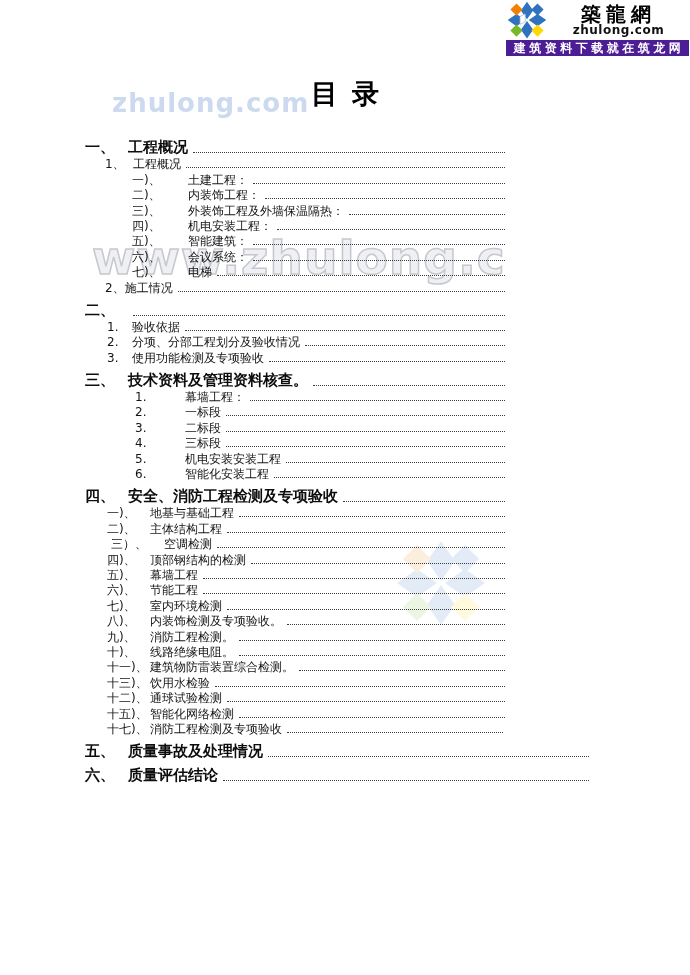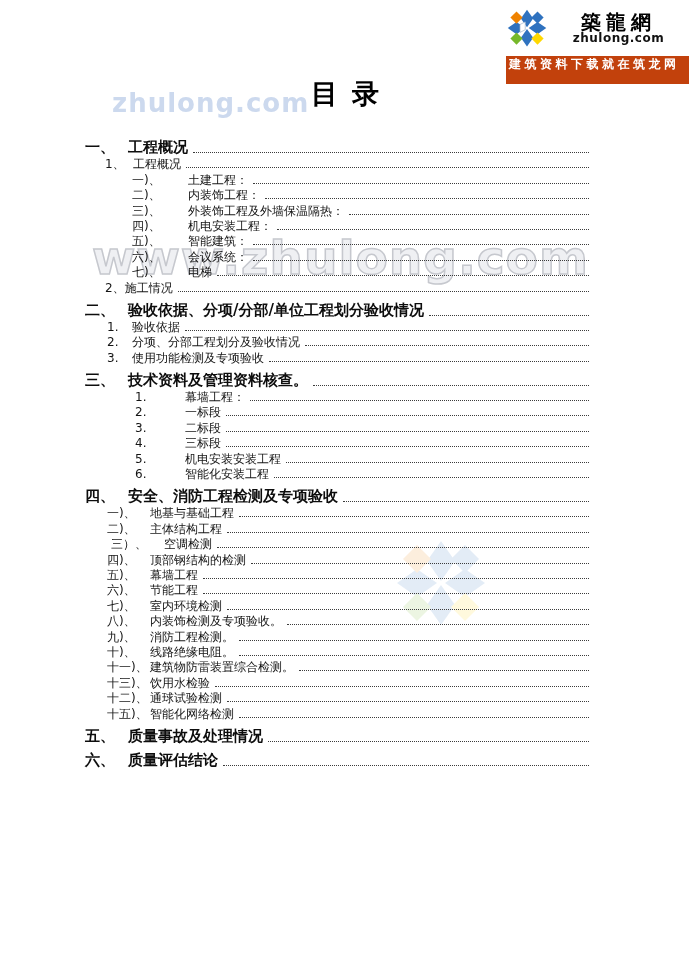--- a/index.html
+++ b/index.html
@@ -7,28 +7,28 @@
     position:relative;
     width:690px;height:975px;
     background:#ffffff;
     overflow:hidden;
     font-family:"DejaVu Sans",sans-serif;
     color:#141414;
   }
 
   
   .logo{position:absolute;top:0;left:506px;width:183px;z-index:3;}
-  .logo-top{display:flex;align-items:center;background:#ffffff;height:56px;}
+  .logo-top{display:flex;align-items:center;background:#ffffff;height:40px;}
   .logo-icon{width:42px;height:40px;flex:none;}
   .logo-texts{flex:1;text-align:center;}
   .logo-cn{font-family:"DejaVu Serif",serif;font-size:20px;font-weight:bold;letter-spacing:5px;color:#000;line-height:20px;white-space:nowrap;}
   .logo-domain{font-size:12px;font-weight:bold;color:#111;line-height:13px;letter-spacing:.5px;}
   .logo-banner{
-    height:28px;line-height:16px;background:#c2410c;color:#ffffff;
-    font-size:12px;font-weight:bold;letter-spacing:3.5px;text-align:left;
+    height:16px;line-height:16px;background:#4c1d95;color:#ffffff;
+    font-size:12px;font-weight:bold;letter-spacing:3.5px;text-align:center;
     padding-left:3px;white-space:nowrap;overflow:hidden;
   }
 
   
   .wm-top{
     position:absolute;left:112px;top:88px;z-index:0;
     font-size:26px;font-weight:bold;color:#ccd9ee;letter-spacing:1px;
   }
   .wm-mid{
     position:absolute;left:92px;top:230px;z-index:0;white-space:nowrap;
@@ -176,21 +176,20 @@
         <span class="page">15</span>
       </div>
       <div class="row l2at">
         <span class="marker">2、</span>
         <span class="label">施工情况</span>
         <span class="leader"></span>
         <span class="page">15</span>
       </div>
       <div class="row h1">
         <span class="marker">二、</span>
-        <span class="label">验收依据、分项/分部/单位工程划分验收情况</span>
         <span class="leader"></span>
         <span class="page">16</span>
       </div>
       <div class="row l2b">
         <span class="marker">1.</span>
         <span class="label">验收依据</span>
         <span class="leader"></span>
         <span class="page">16</span>
       </div>
       <div class="row l2b">
@@ -330,20 +329,26 @@
         <span class="label">通球试验检测</span>
         <span class="leader"></span>
         <span class="page">27</span>
       </div>
       <div class="row l2c">
         <span class="marker">十五)、</span>
         <span class="label">智能化网络检测</span>
         <span class="leader"></span>
         <span class="page">27</span>
       </div>
+      <div class="row l2c">
+        <span class="marker">十七)、</span>
+        <span class="label">消防工程检测及专项验收</span>
+        <span class="leader"></span>
+        <span class="page error">错误！未定义书签。</span>
+      </div>
       <div class="row h1">
         <span class="marker">五、</span>
         <span class="label">质量事故及处理情况</span>
         <span class="leader"></span>
         <span class="page">27</span>
       </div>
       <div class="row h1">
         <span class="marker">六、</span>
         <span class="label">质量评估结论</span>
         <span class="leader"></span>

